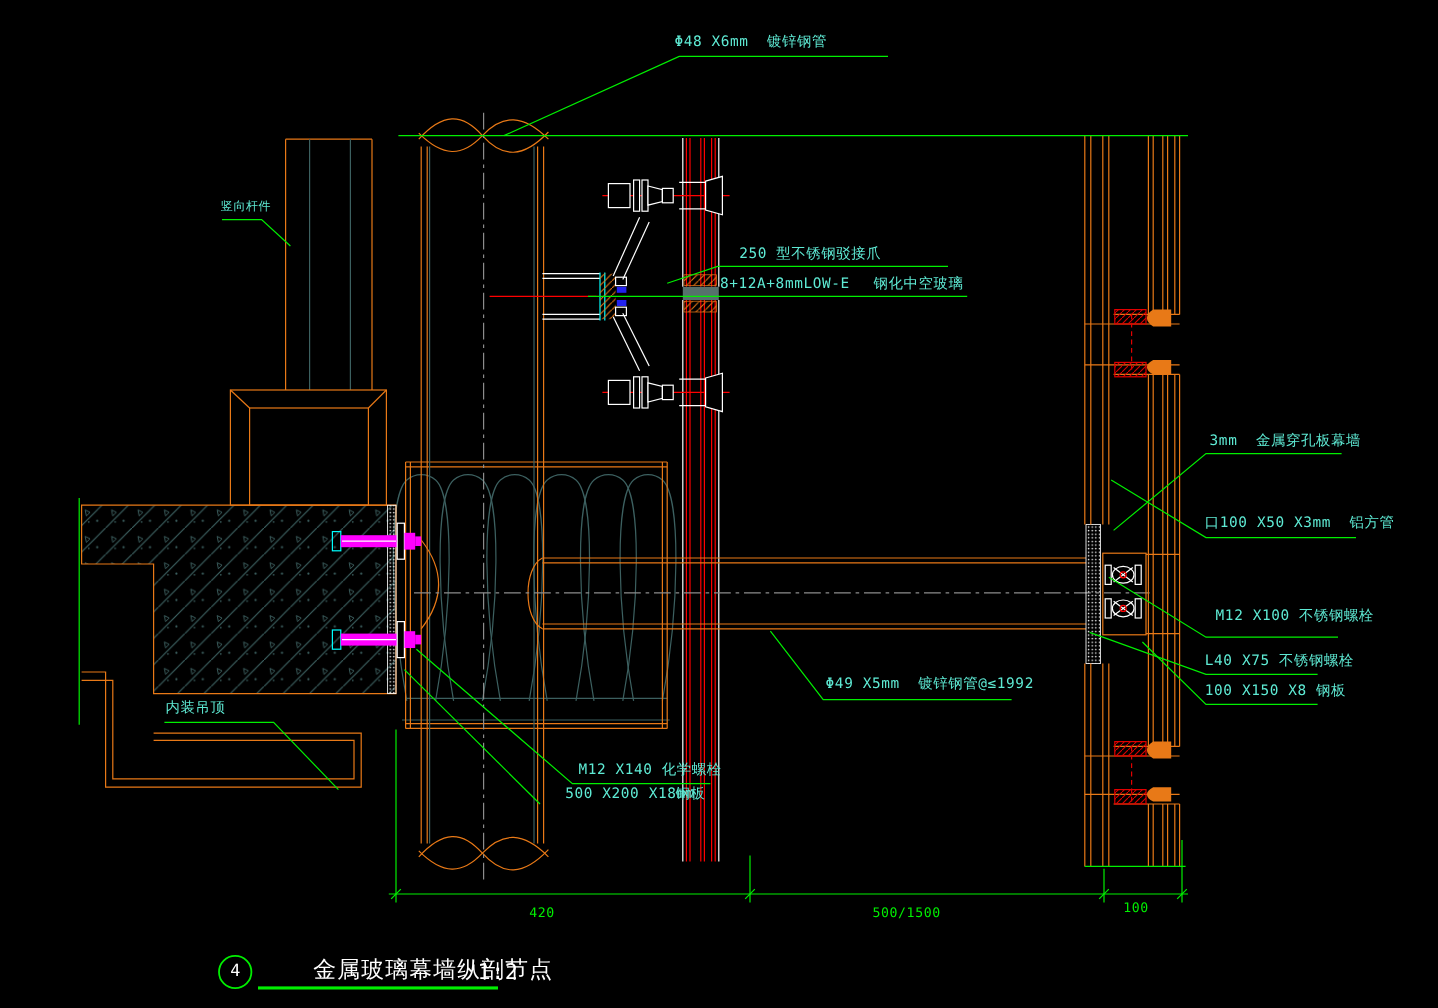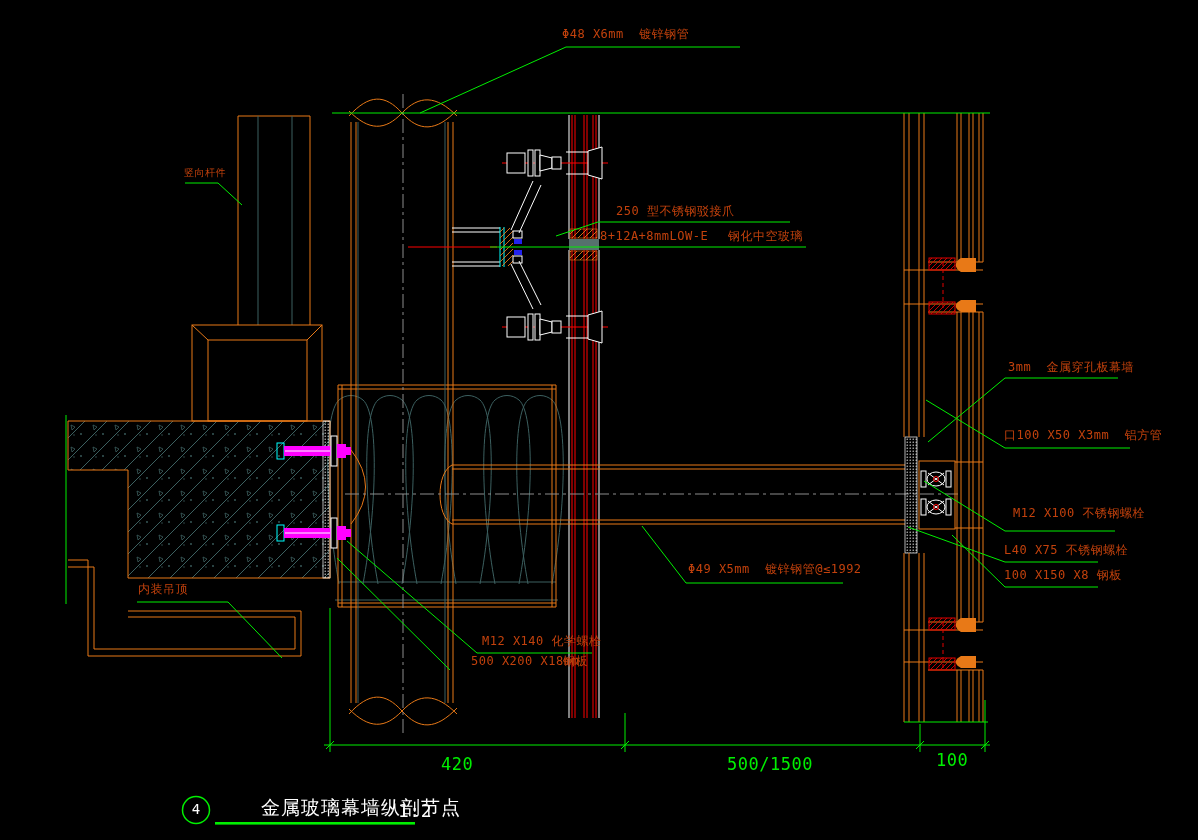--- a/index.html
+++ b/index.html
@@ -1,21 +1,21 @@
 <!DOCTYPE html>
 <html><head>
 <meta charset="utf-8">
 <style>
   html,body{margin:0;padding:0;background:#000;}
   .stage{position:relative;width:1198px;height:840px;background:#000;overflow:hidden;
          font-family:"DejaVu Sans Mono","Liberation Mono",monospace;}
   svg{position:absolute;left:0;top:0;}
-  .lbl{position:absolute;color:#c2410c;font-size:12px;letter-spacing:.5px;white-space:pre;line-height:13px;}
+  .lbl{position:absolute;color:#5eead4;font-size:12px;letter-spacing:.5px;white-space:pre;line-height:13px;}
   .lbl.small{font-size:10px;}
-  .dim{position:absolute;color:#00ef00;font-size:17px;letter-spacing:.5px;white-space:pre;}
+  .dim{position:absolute;color:#00ef00;font-size:11px;letter-spacing:.5px;white-space:pre;}
   .title-num{position:absolute;color:#fff;font-size:14px;width:16px;text-align:center;}
   .title-txt{position:absolute;color:#fff;font-size:19px;letter-spacing:1px;white-space:pre;font-family:"DejaVu Sans","Liberation Sans",sans-serif;margin-left:43px;}
   .title-scale{position:absolute;color:#fff;font-size:18px;letter-spacing:.5px;}
 </style>
 </head>
 <body>
 
 <div class="stage">
 
 <svg width="1198" height="840" viewBox="0 0 1198 840">

